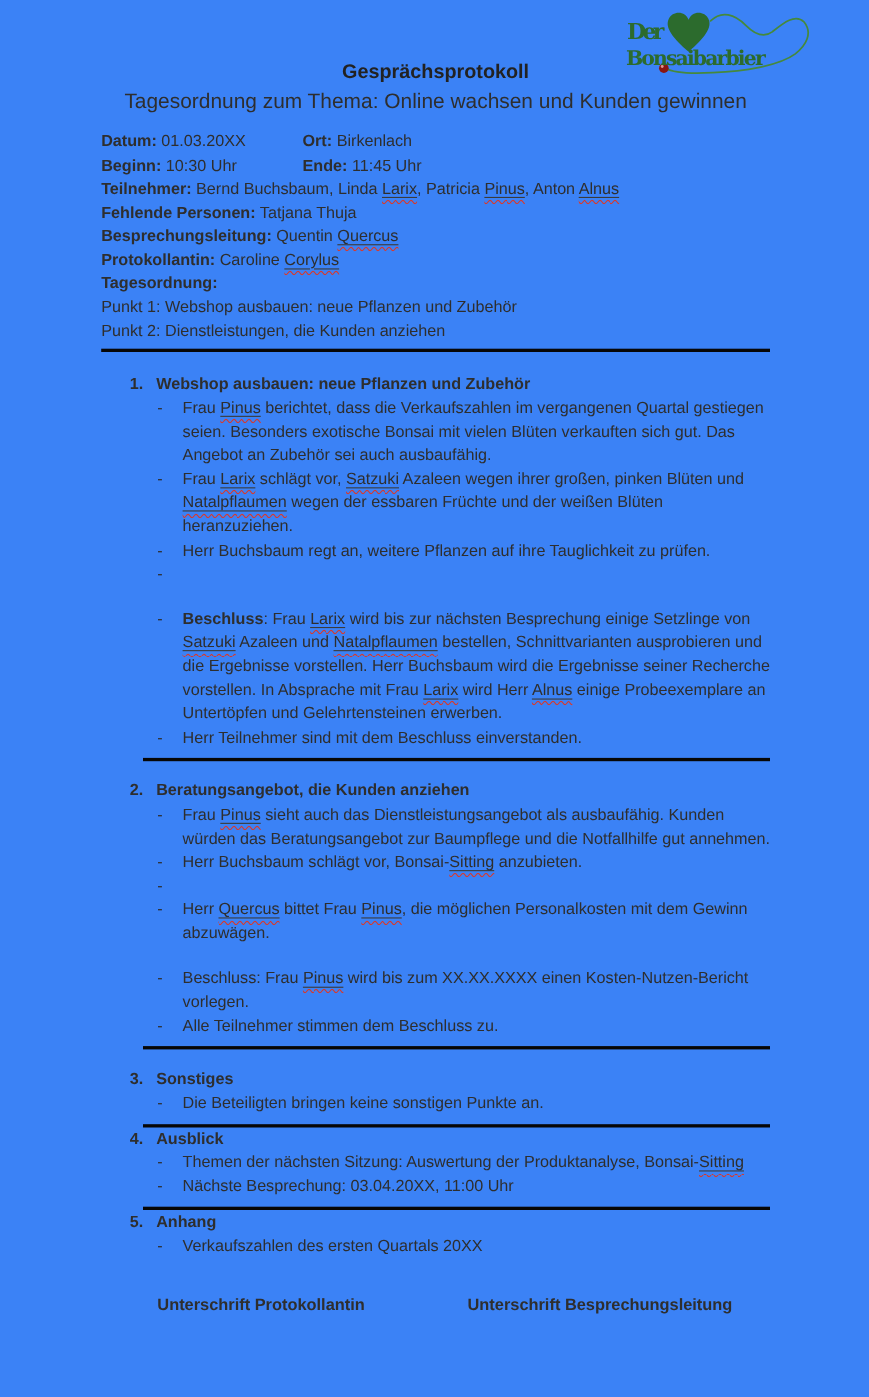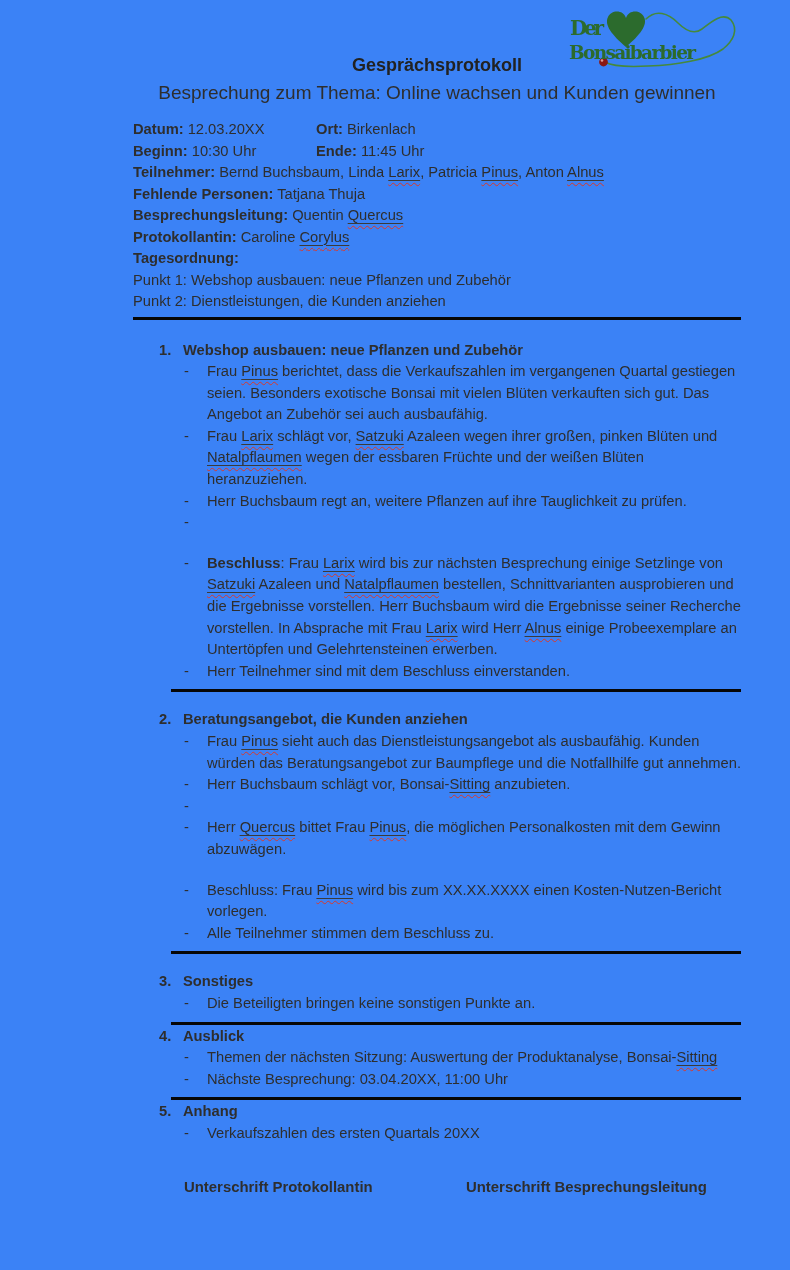--- a/index.html
+++ b/index.html
@@ -4,21 +4,21 @@
 <style>
   html,body { margin:0; padding:0; background:#ffffff; }
   body { font-family:"Liberation Sans", sans-serif; color:#2e2e2e;
          -webkit-font-smoothing:antialiased; }
   .page { position:relative; width:790px; height:1270px; background:#3b82f6; overflow:hidden; }
 
   
   .logo { position:absolute; left:560px; top:5px; width:178px; height:70px; }
 
   
-  .content { position:absolute; left:92px; top:0; width:608px;margin-left:41px; }
+  .content { position:absolute; left:92px; top:0; width:608px; }
   .doc-title { margin-top:54px; text-align:center; font-weight:bold; font-size:18px;
                line-height:22px; color:#222; }
   .doc-subtitle { margin-top:4px; text-align:center; font-size:19px; line-height:26px; color:#2e2e2e; }
 
   
   .meta { margin-top:13px; font-size:14.7px; line-height:21.5px; }
   .meta-line { white-space:nowrap; }
   .meta-col { display:inline-block; }
   .meta-col.first { width:183px; }
   .lbl { font-weight:bold; }
@@ -64,24 +64,24 @@
     <path id="logo-swirl" d="M 86 14 C 96 4, 108 8, 118 18 C 126 26, 134 30, 142 24 C 152 16, 163 7, 171 15 C 179 25, 173 36, 163 44 C 148 55, 116 60, 88 61 C 70 62, 52 61, 45 57" fill="none" stroke-width="1.6" stroke-linecap="round" stroke="#46893c"></path>
     <path id="logo-heart" d="M 66 42 C 52 30, 44 20, 48 12 C 51 5, 63 4, 66 13 C 69 4, 81 5, 84 12 C 88 20, 80 30, 66 42 Z" fill="#2c6b2d"></path>
     <circle id="logo-berry" cx="43.5" cy="57" r="4.4" fill="#8a1713"></circle>
     <circle cx="42" cy="55.5" r="1.3" fill="#dd9c94"></circle>
     <text id="logo-line1" class="logo-text" x="10" y="30" font-size="20" textLength="34" fill="#2c6b2d">Der</text>
     <text id="logo-line2" class="logo-text" x="9" y="54" font-size="18.5" textLength="127" fill="#2c6b2d">Bonsaibarbier</text>
   </svg>
 
   <div class="content">
     <div class="doc-title">Gesprächsprotokoll</div>
-    <div class="doc-subtitle">Besprechung zum Thema: Online wachsen und Kunden gewinnen</div>
+    <div class="doc-subtitle">Tagesordnung zum Thema: Online wachsen und Kunden gewinnen</div>
 
     <div class="meta">
-        <div class="meta-line"><span class="meta-col first"><span class="lbl">Datum:</span> <span>12.03.20XX</span></span><span class="meta-col"><span class="lbl">Ort:</span> <span>Birkenlach</span></span></div>
+        <div class="meta-line"><span class="meta-col first"><span class="lbl">Datum:</span> <span>01.03.20XX</span></span><span class="meta-col"><span class="lbl">Ort:</span> <span>Birkenlach</span></span></div>
         <div class="meta-line"><span class="meta-col first"><span class="lbl">Beginn:</span> <span>10:30 Uhr</span></span><span class="meta-col"><span class="lbl">Ende:</span> <span>11:45 Uhr</span></span></div>
         <div class="meta-line"><span class="meta-col"><span class="lbl">Teilnehmer:</span> <span>Bernd Buchsbaum, Linda <span class="term"><span class="term-inner">Larix</span></span>, Patricia <span class="term"><span class="term-inner">Pinus</span></span>, Anton <span class="term"><span class="term-inner">Alnus</span></span></span></span></div>
         <div class="meta-line"><span class="meta-col"><span class="lbl">Fehlende Personen:</span> <span>Tatjana Thuja</span></span></div>
         <div class="meta-line"><span class="meta-col"><span class="lbl">Besprechungsleitung:</span> <span>Quentin <span class="term"><span class="term-inner">Quercus</span></span></span></span></div>
         <div class="meta-line"><span class="meta-col"><span class="lbl">Protokollantin:</span> <span>Caroline <span class="term"><span class="term-inner">Corylus</span></span></span></span></div>
         <div class="meta-line"><span class="meta-col"><span class="lbl">Tagesordnung:</span></span></div>
         <div class="meta-line"><span class="meta-col"><span>Punkt 1: Webshop ausbauen: neue Pflanzen und Zubehör</span></span></div>
         <div class="meta-line"><span class="meta-col"><span>Punkt 2: Dienstleistungen, die Kunden anziehen</span></span></div>
       </div>
 

